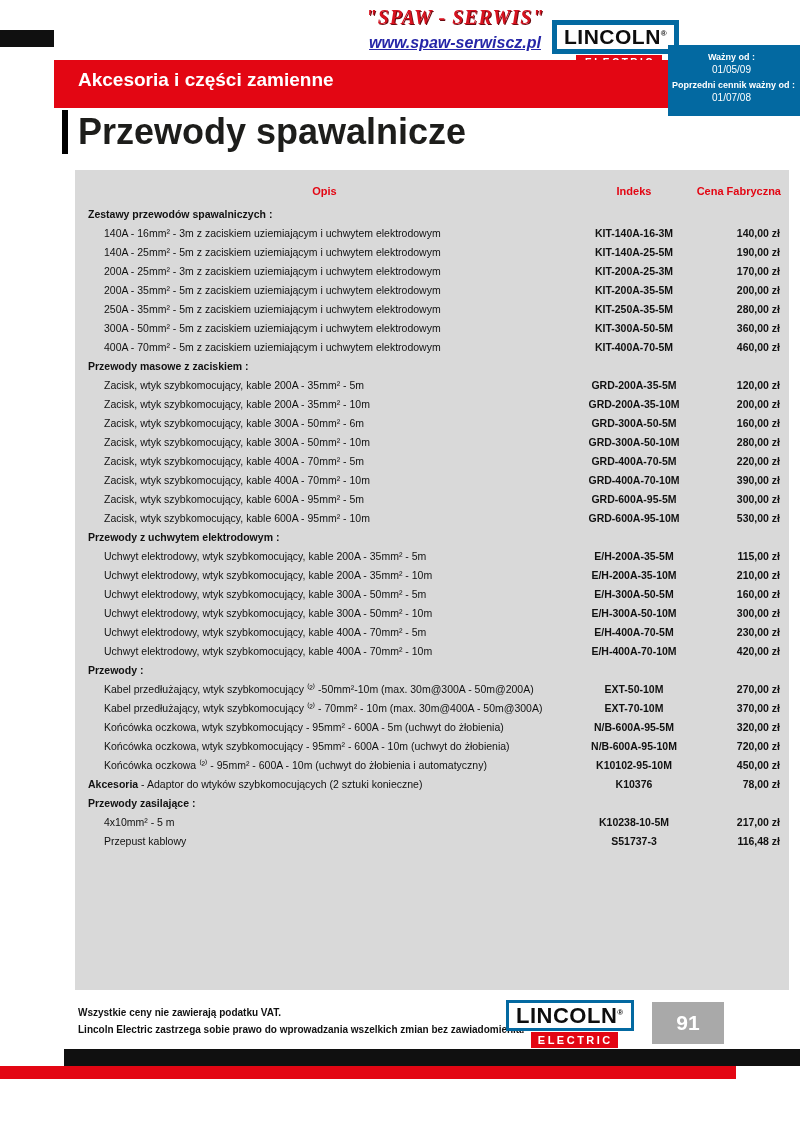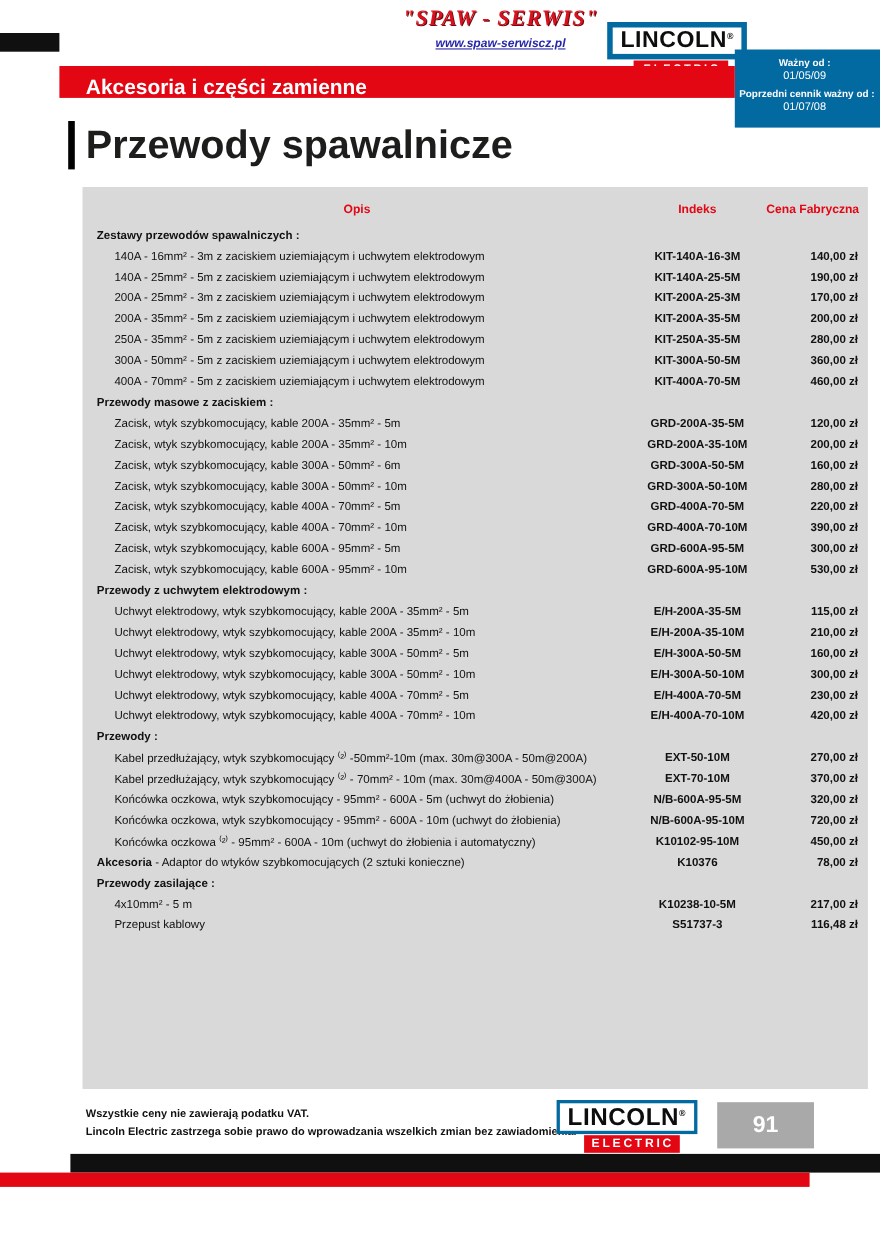--- a/index.html
+++ b/index.html
@@ -25,21 +25,21 @@
   .spaw-text {
     font-family: "Liberation Serif", serif;
     font-weight: bold; font-style: italic;
     color: #d8121f; font-size: 20px; letter-spacing: 1px;
     text-shadow: 1px 1px 0 #6b0a10;
     white-space: nowrap;
   }
   .spaw-url {
     margin-top: 5px;
     font-style: italic; font-weight: bold;
-    color: #2626a8; font-size: 11px;
+    color: #2626a8; font-size: 16px;
     text-decoration: underline;
     cursor: pointer;
   }
   .lincoln { text-align: center; }
   .lincoln-name {
     display: inline-block;
     border: 5px solid #0369a1;
     padding: 1px 7px;
     font-weight: bold; font-size: 21px; letter-spacing: 0.5px;
     color: #0d0d0d; line-height: 1.05;
@@ -60,21 +60,21 @@
     width: 132px; height: 71px;
     background: #0369a1; color: #fff;
     text-align: center;
     padding: 6px 9px 0 4px;
   }
   .v-label { font-size: 9px; font-weight: bold; line-height: 12px; white-space: nowrap; }
   .v-date  { font-size: 10px; line-height: 13px; margin-bottom: 3px; }
 
   .title-bar {
     position: absolute; left: 54px; top: 60px;
-    width: 614px; height: 29px;
+    width: 614px; height: 48px;
     background: #e30613;
     color: #fff; font-weight: bold; font-size: 19px;
     line-height: 40px; padding-left: 24px;
   }
 
   .page-title-wrap {
     position: absolute; left: 62px; top: 110px;
     display: flex; align-items: center;
   }
   .title-accent { width: 6px; height: 44px; background: #000; margin-right: 10px; }
@@ -112,21 +112,21 @@
   .price { text-align: right; padding-right: 9px; font-weight: bold; white-space: nowrap; }
 
   
   .footer-notes { position: absolute; left: 78px; top: 1004px; font-size: 10px; color: #111; }
   .note { line-height: 17px; font-weight: bold; }
   .lincoln-footer { position: absolute; left: 506px; top: 1000px; width: 112px; }
   .lincoln-footer .lincoln-name { font-size: 22px; border-width: 3px; }
   .lincoln-footer .lincoln-sub { font-size: 11px; }
   .page-number-box {
     position: absolute; left: 652px; top: 1002px;
-    width: 88px; height: 42px;
+    width: 72px; height: 42px;
     background: #a9a9a9; color: #ffffff;
     font-size: 21px; font-weight: bold;
     display: flex; align-items: center; justify-content: center;
   }
   .bottom-black-bar { position: absolute; left: 64px; top: 1049px; width: 736px; height: 17px; background: #101010; }
   .bottom-red-bar   { position: absolute; left: 0; top: 1066px; width: 736px; height: 13px; background: #e30613; }
 </style>
 </head>
 <body>
 

